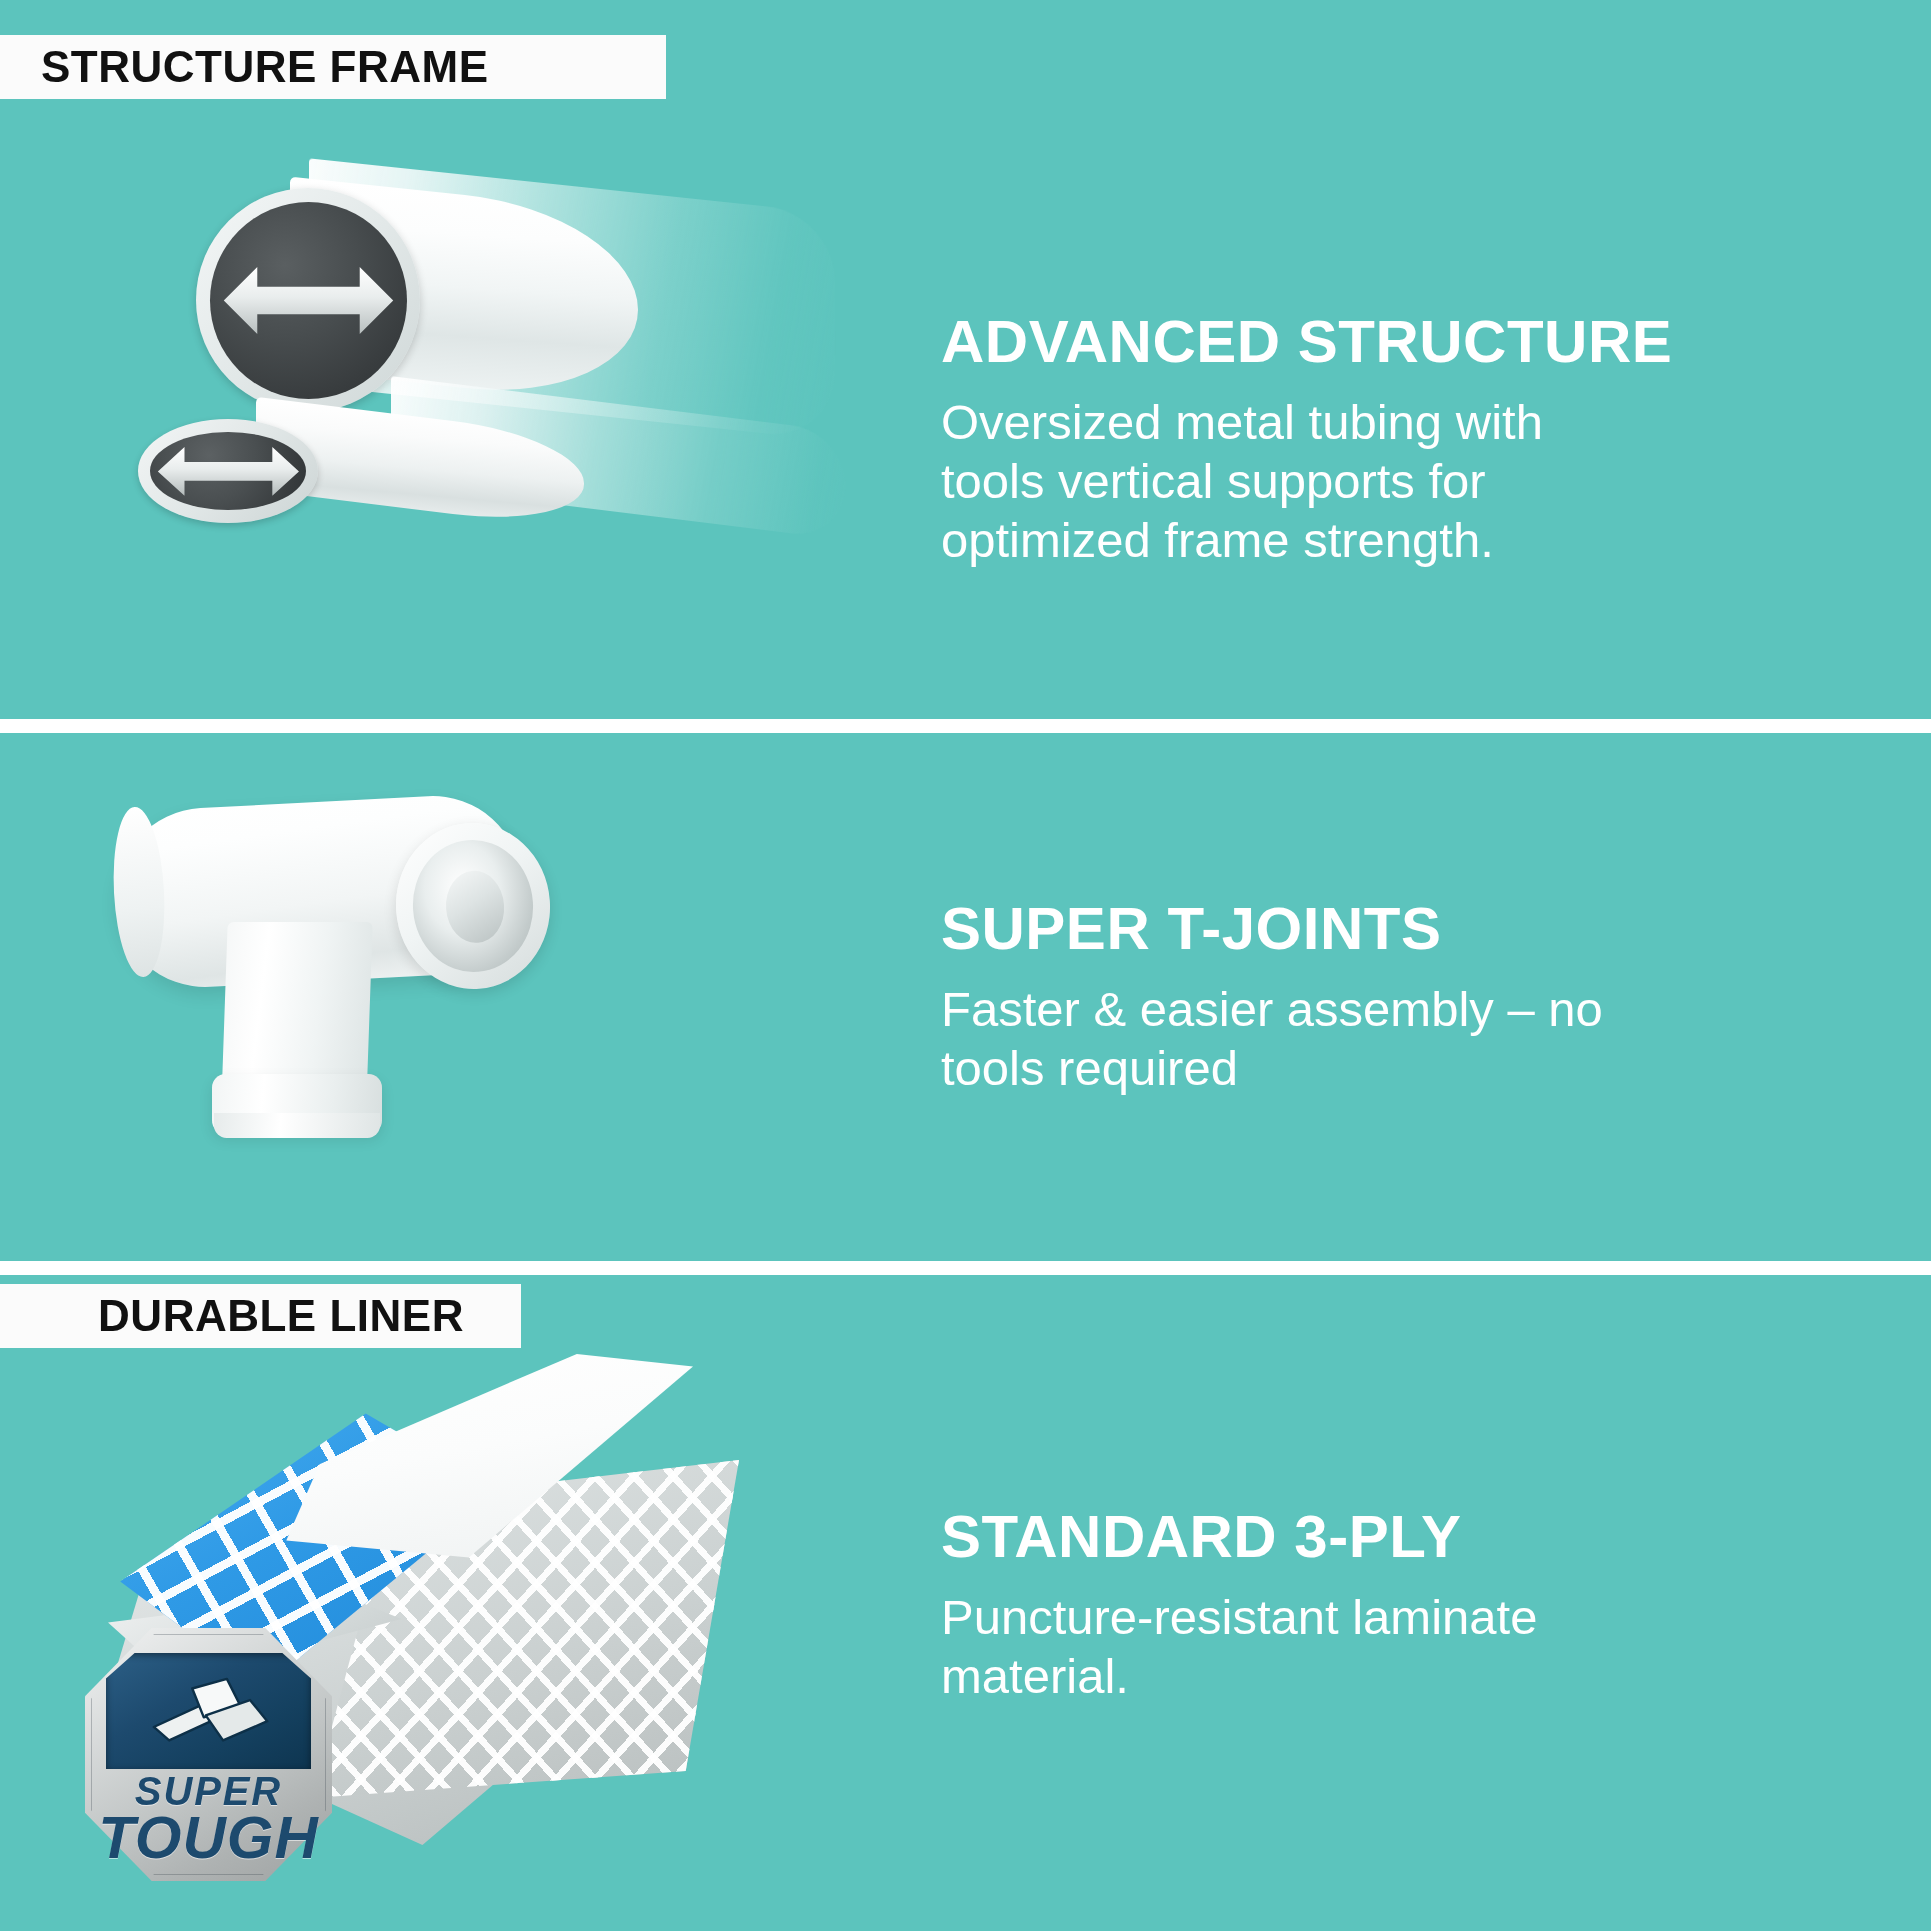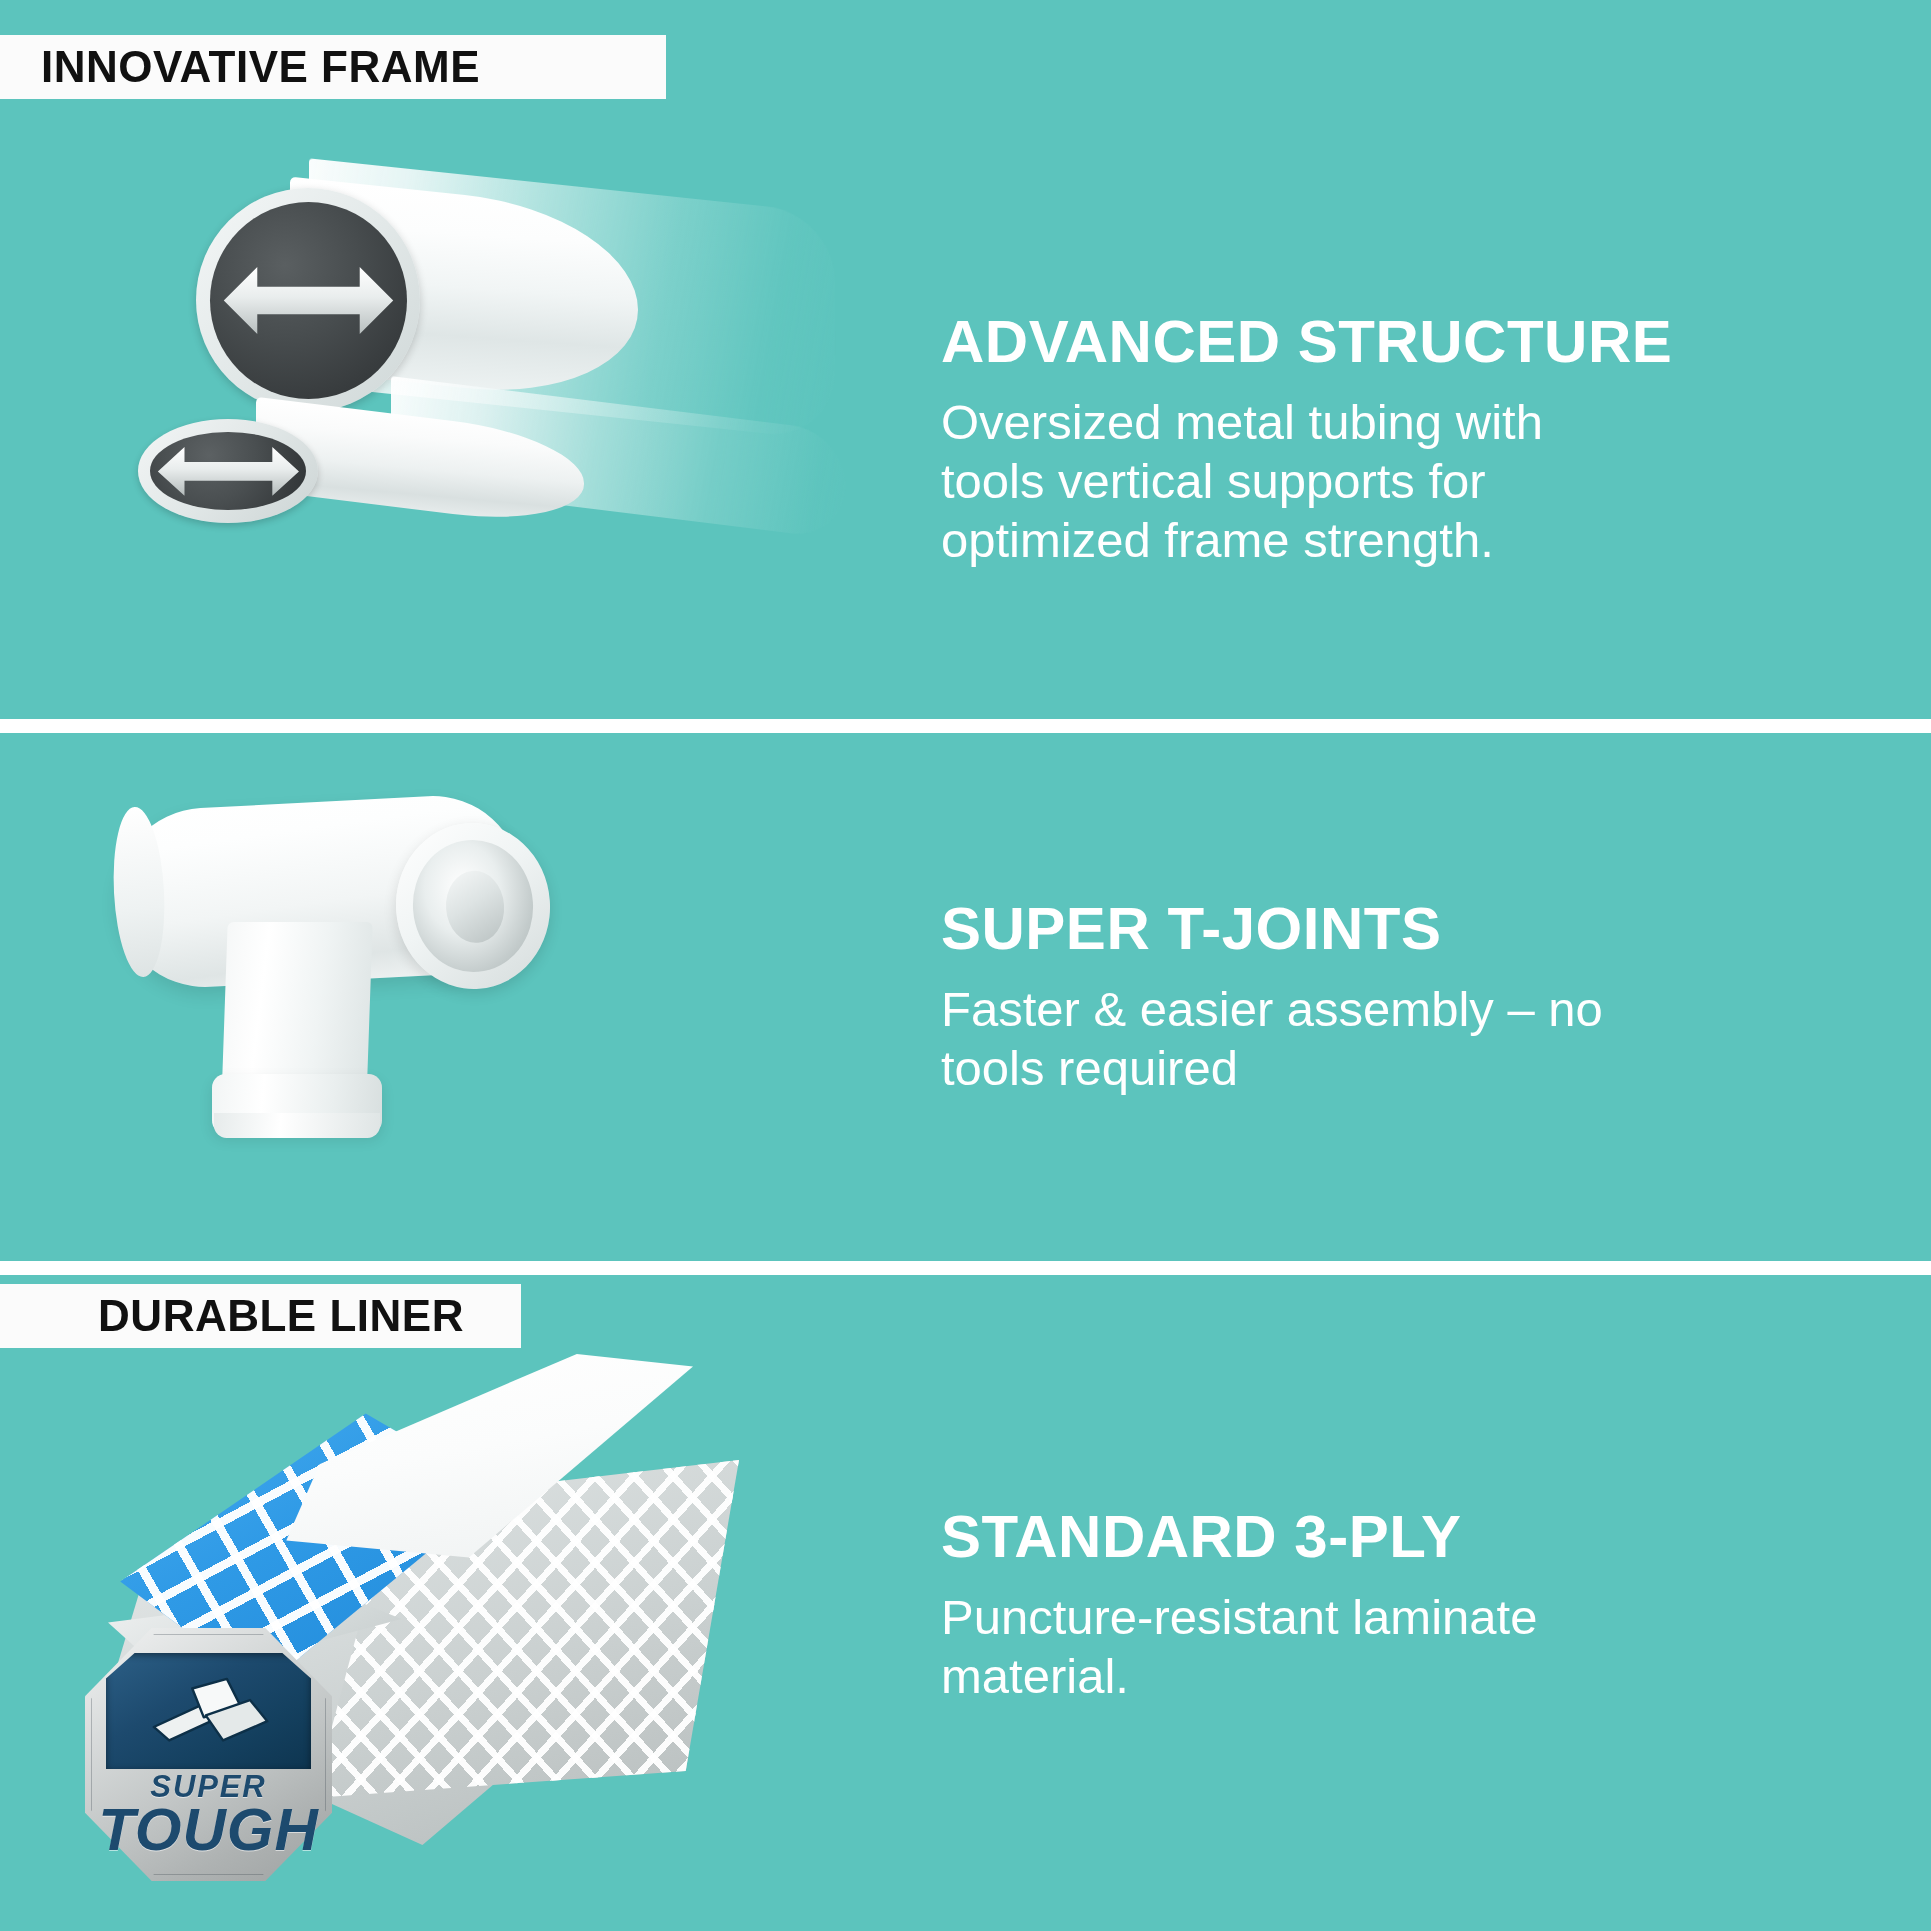--- a/index.html
+++ b/index.html
@@ -226,33 +226,33 @@
     clip-path:polygon(14% 0%, 86% 0%, 100% 22%, 100% 100%, 0% 100%, 0% 22%);
     box-shadow:inset 0 1.9px 7.7px rgba(0,0,0,.45);
   }
   .badge-icon { position:absolute; left:42px; top:13.5px; width:127px; height:93px; }
   .badge-text {
     position:absolute; left:0; right:0; top:145px;
     text-align:center; color:#1d4a6e;
     font-weight:700; font-style:italic; line-height:0.92;
     text-shadow:0 1px 0 rgba(255,255,255,.55);
   }
-  .badge-text .t1 { display:block; font-size:31px; letter-spacing:1.9px; }
+  .badge-text .t1 { display:block; font-size:40px; letter-spacing:1.9px; }
   .badge-text .t2 { display:block; font-size:60px; letter-spacing:1px; }
 </style>
 </head>
 <body>
 
 <div class="page">
 
   <div class="divider d1"></div>
   <div class="divider d2"></div>
 
   <div class="banner banner-innovative">
-    <span>INNOVATIVE FRAME</span>
+    <span>STRUCTURE FRAME</span>
   </div>
 
   <div class="illus-tubes">
     <div class="round-trail"></div>
     <div class="round-body"></div>
     <div class="round-face">
       <div class="round-bore">
         <svg class="arrow-svg" viewBox="0 0 200 200" preserveAspectRatio="none">
           <defs>
             <linearGradient id="ag1" x1="0" y1="0" x2="0" y2="1">

